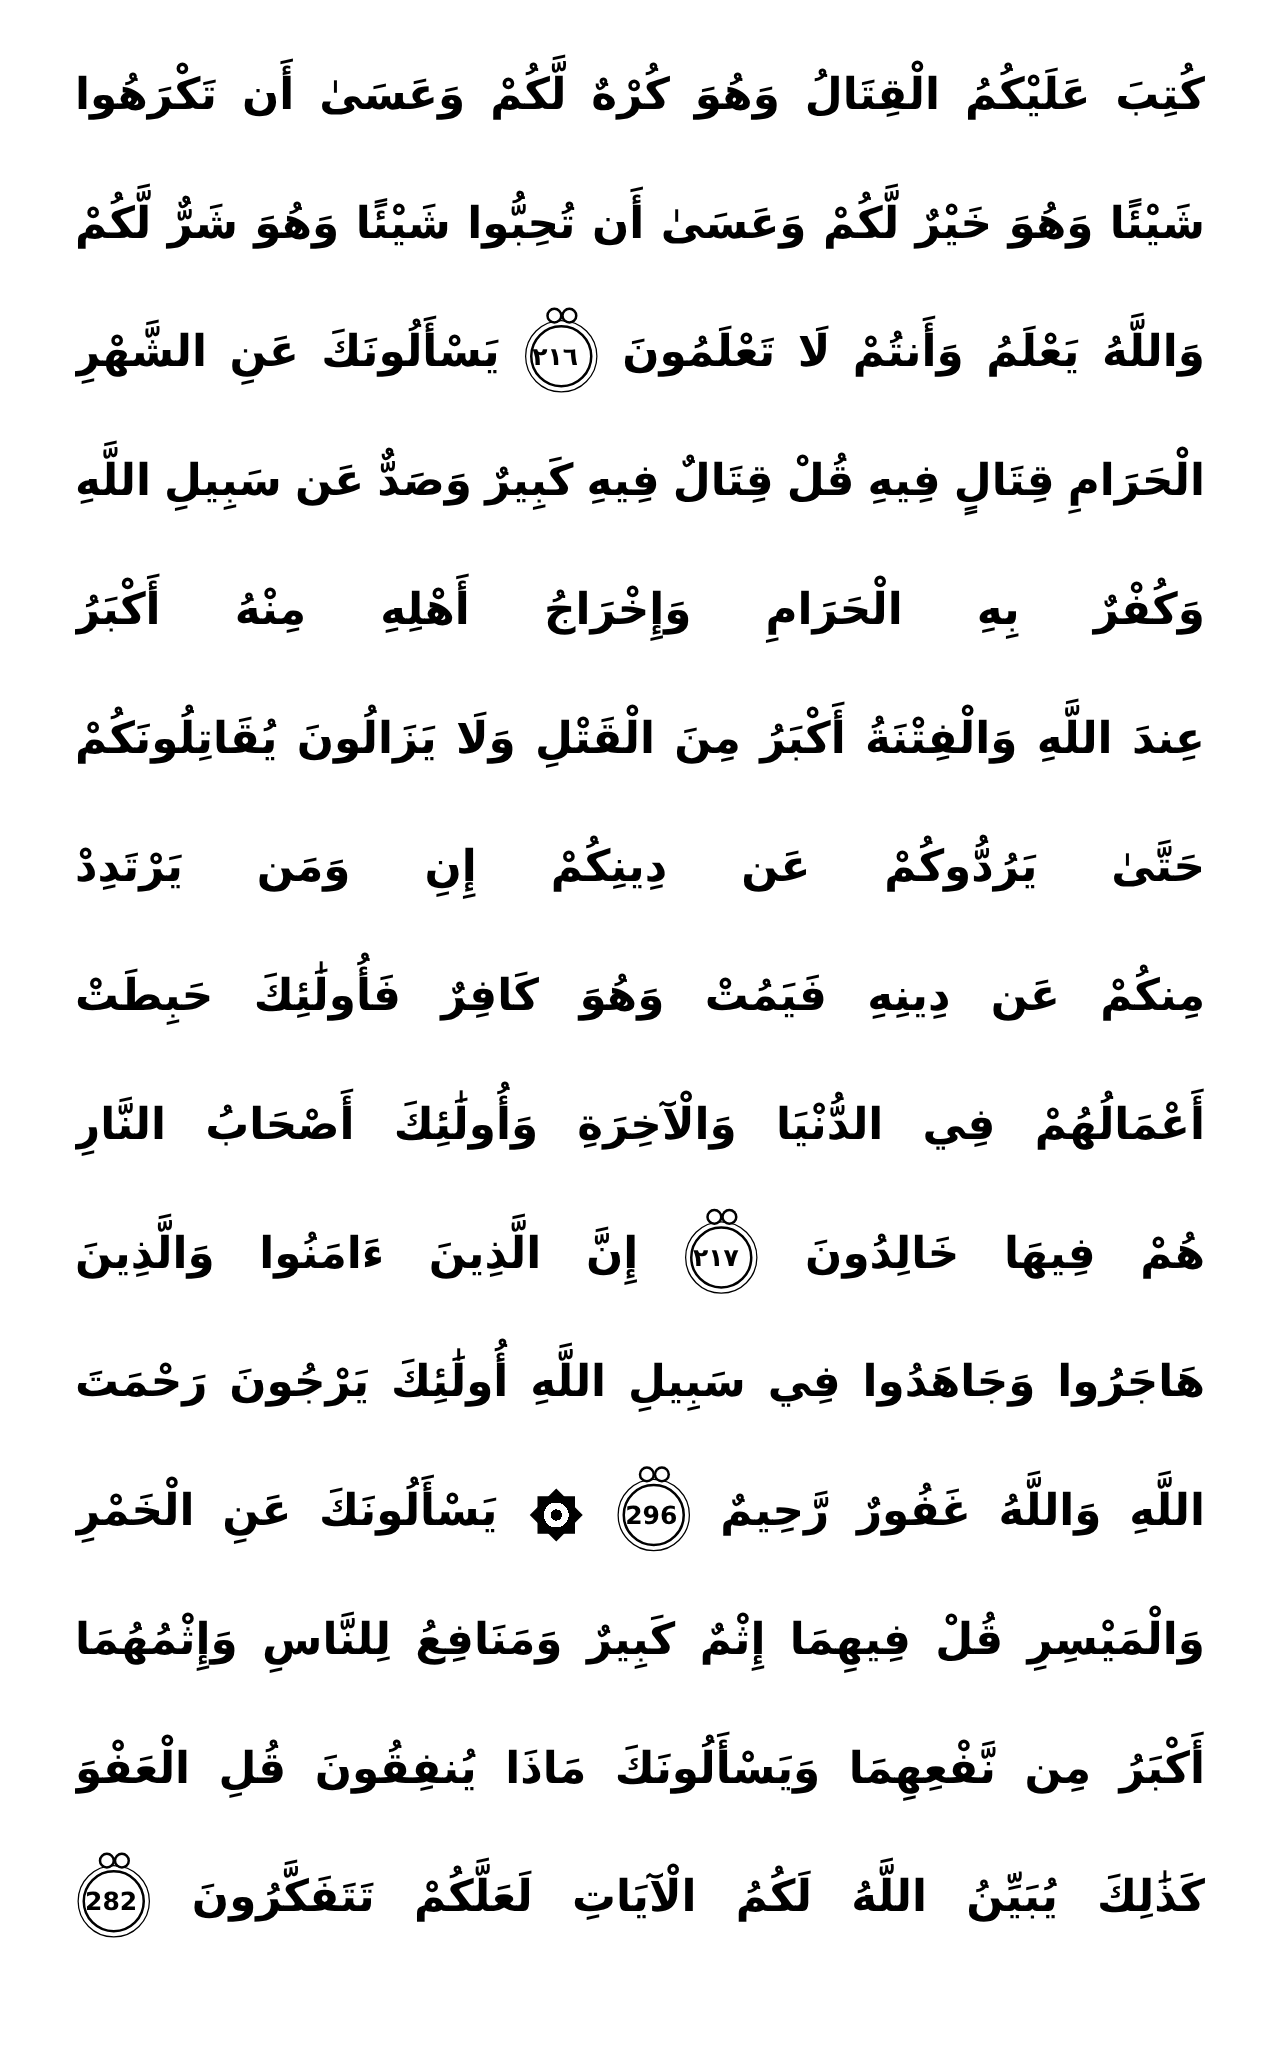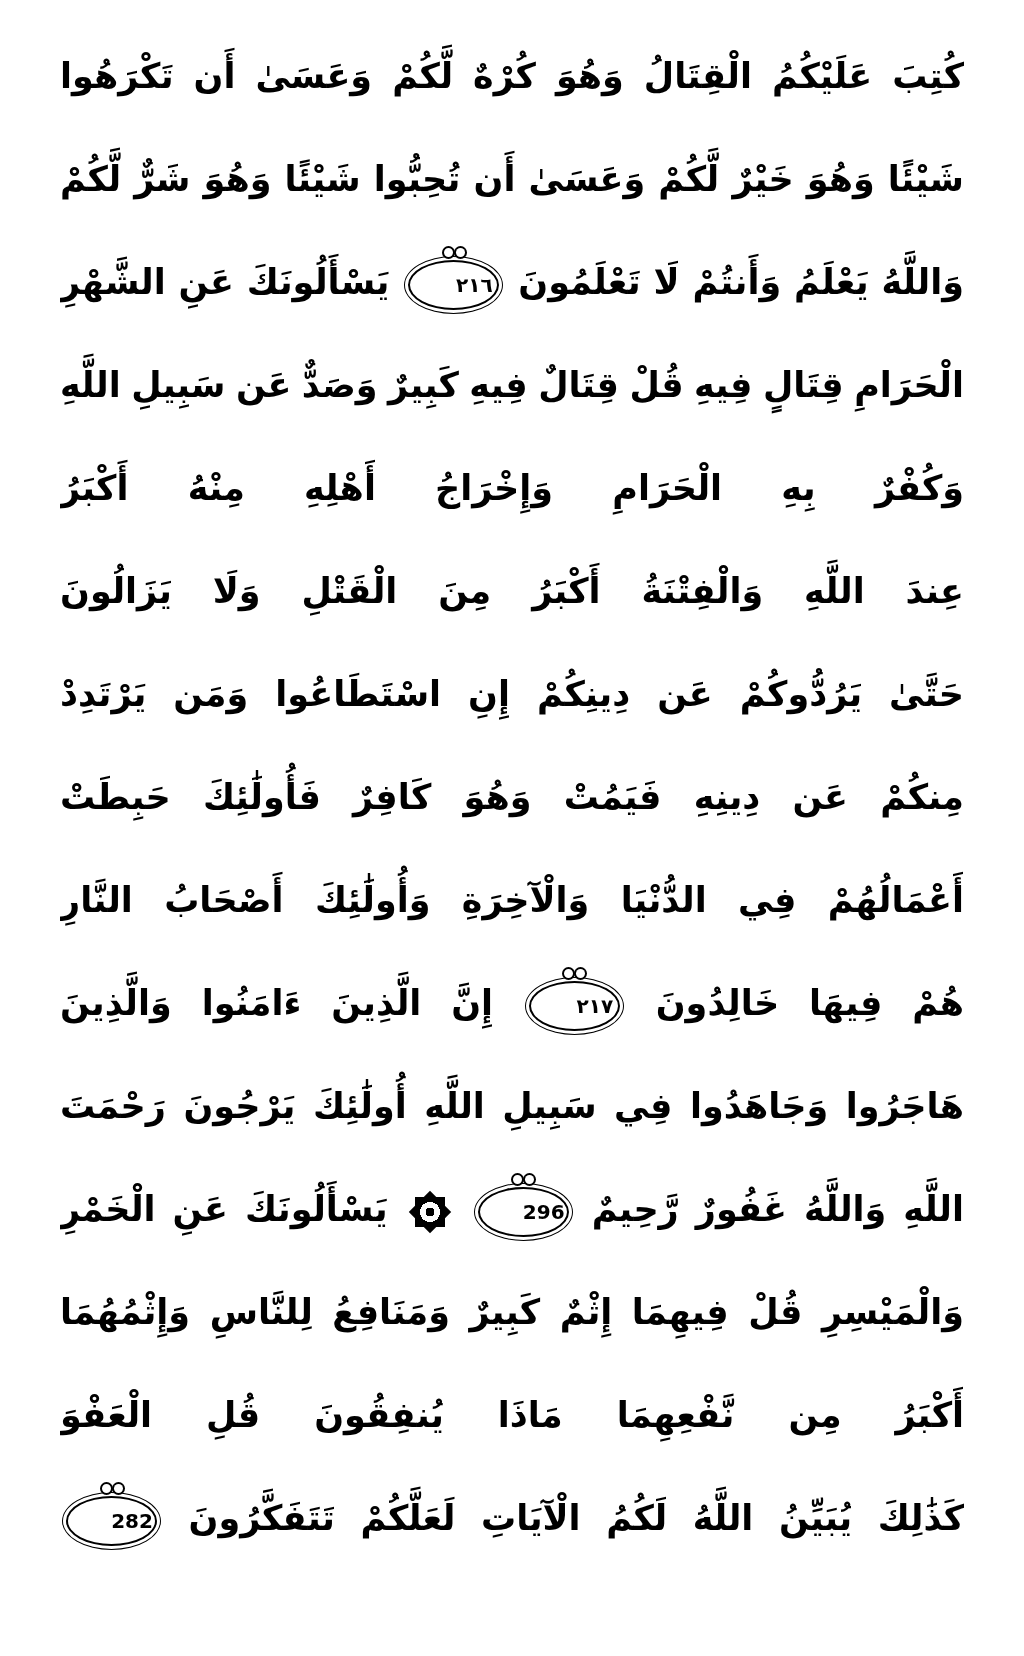--- a/index.html
+++ b/index.html
@@ -41,30 +41,29 @@
     white-space: nowrap;
     line-height: 1;
     padding-bottom: 10px; 
   }
   
   .ayah-marker {
     position: relative;
     flex: 0 0 auto;
     display: inline-flex;
     align-items: center;
-    justify-content: center;
+    justify-content: flex-end;
     width: 46px;
     height: 46px;
     border: 2.5px solid #000;
     border-radius: 50%;
     outline: 1.6px solid #000;
     outline-offset: 3px;
     margin: 0 6px 6px 6px;
     background: #fff;
-    padding-left: 41px;
   }
   .ayah-marker::before { 
     content: "";
     position: absolute;
     top: -16px;
     left: calc(50% - 12px);
     width: 9px;
     height: 9px;
     border: 2px solid #000;
     border-radius: 50%;
@@ -169,28 +168,28 @@
       </div>
       <div class="line">
         <span class="word">عِندَ</span>
         <span class="word">اللَّهِ</span>
         <span class="word">وَالْفِتْنَةُ</span>
         <span class="word">أَكْبَرُ</span>
         <span class="word">مِنَ</span>
         <span class="word">الْقَتْلِ</span>
         <span class="word">وَلَا</span>
         <span class="word">يَزَالُونَ</span>
+        <span class="word">يُقَاتِلُونَكُمْ</span>
       </div>
       <div class="line">
         <span class="word">حَتَّىٰ</span>
         <span class="word">يَرُدُّوكُمْ</span>
         <span class="word">عَن</span>
         <span class="word">دِينِكُمْ</span>
         <span class="word">إِنِ</span>
-        <span class="word">اسْتَطَاعُوا</span>
         <span class="word">وَمَن</span>
         <span class="word">يَرْتَدِدْ</span>
       </div>
       <div class="line">
         <span class="word">مِنكُمْ</span>
         <span class="word">عَن</span>
         <span class="word">دِينِهِ</span>
         <span class="word">فَيَمُتْ</span>
         <span class="word">وَهُوَ</span>
         <span class="word">كَافِرٌ</span>
@@ -248,20 +247,21 @@
         <span class="word">إِثْمٌ</span>
         <span class="word">كَبِيرٌ</span>
         <span class="word">وَمَنَافِعُ</span>
         <span class="word">لِلنَّاسِ</span>
         <span class="word">وَإِثْمُهُمَا</span>
       </div>
       <div class="line">
         <span class="word">أَكْبَرُ</span>
         <span class="word">مِن</span>
         <span class="word">نَّفْعِهِمَا</span>
+        <span class="word">وَيَسْأَلُونَكَ</span>
         <span class="word">مَاذَا</span>
         <span class="word">يُنفِقُونَ</span>
         <span class="word">قُلِ</span>
         <span class="word">الْعَفْوَ</span>
       </div>
       <div class="line">
         <span class="word">كَذَٰلِكَ</span>
         <span class="word">يُبَيِّنُ</span>
         <span class="word">اللَّهُ</span>
         <span class="word">لَكُمُ</span>

